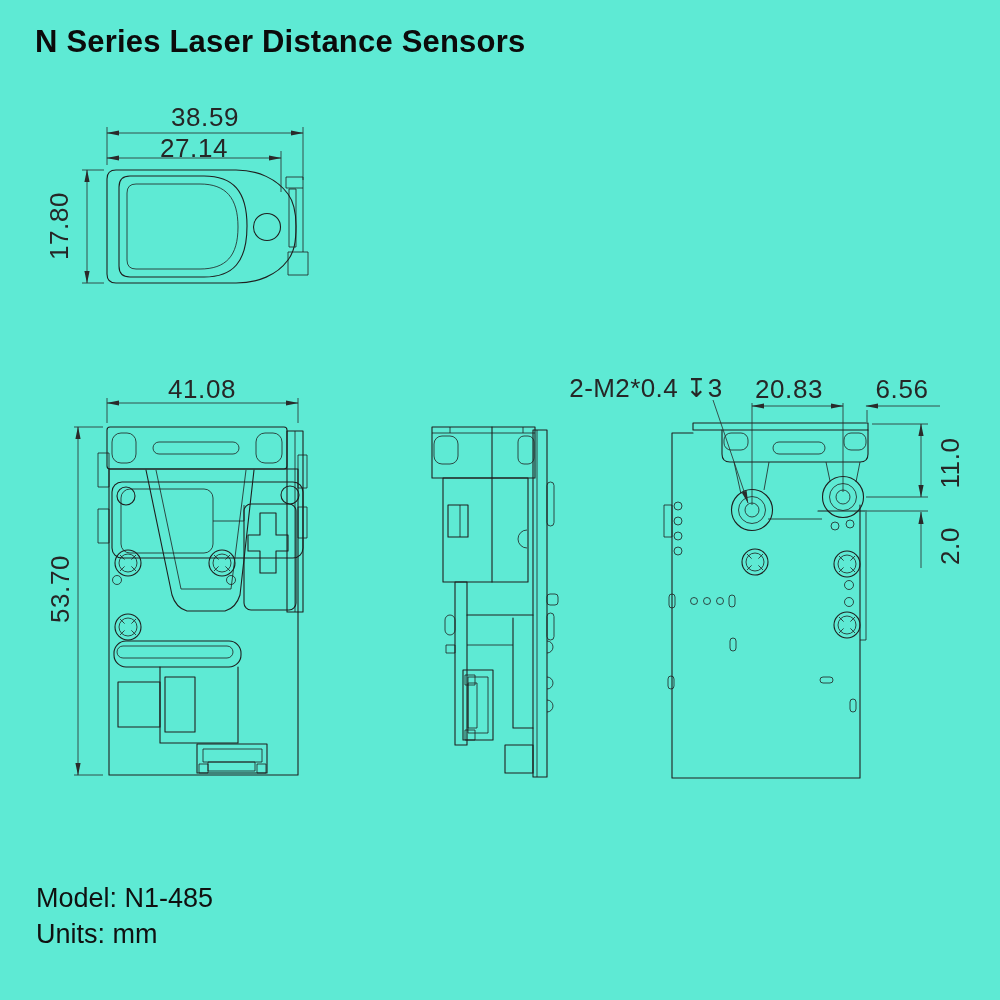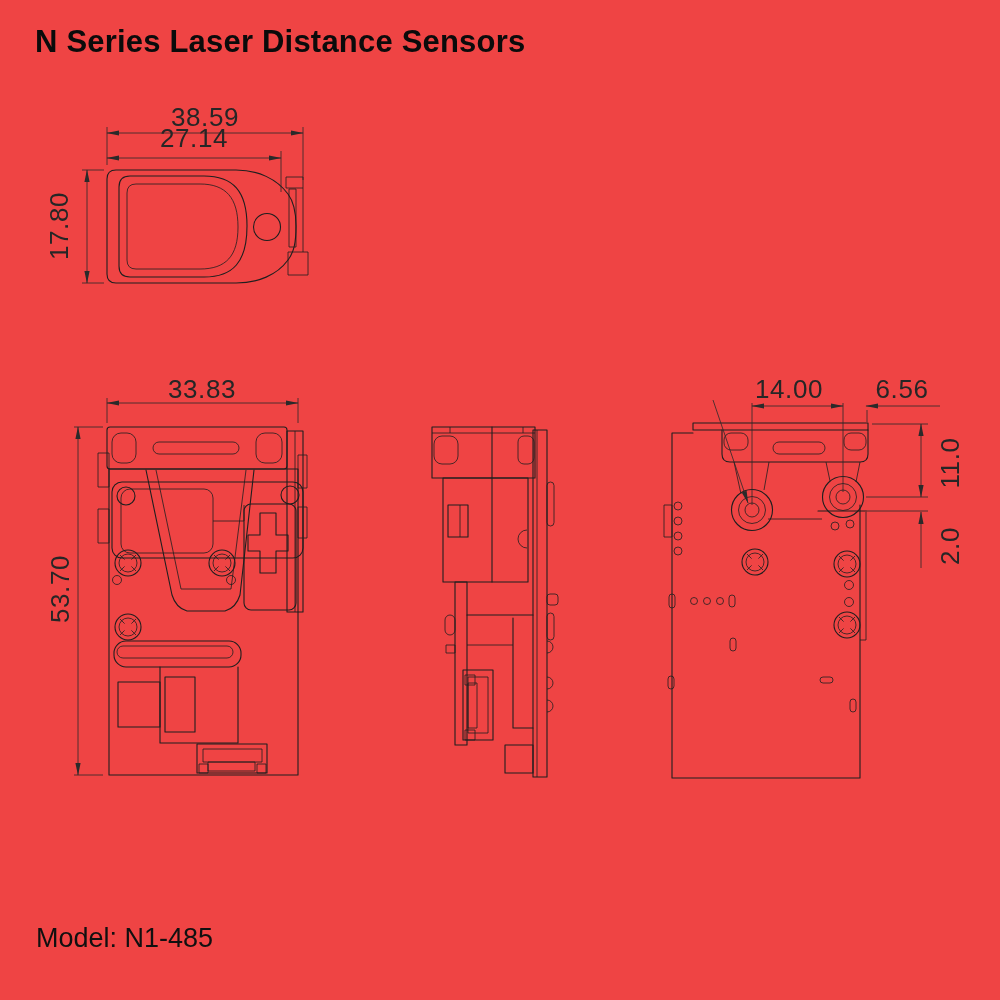--- a/index.html
+++ b/index.html
@@ -1,24 +1,24 @@
 <!DOCTYPE html>
 <html><head>
 <meta charset="utf-8">
 <style>
   html,body{margin:0;padding:0;background:#fff;}
-  .canvas{position:relative;width:1000px;height:1000px;background:#ef4444;overflow:hidden;
+  .canvas{position:relative;width:1000px;height:1000px;background:#5eead4;overflow:hidden;
           font-family:"Liberation Sans","DejaVu Sans",sans-serif;color:#161616;}
   .title{position:absolute;left:35px;top:24px;font-size:31px;font-weight:bold;letter-spacing:.2px;color:#0b0b0b;white-space:nowrap;}
   .drawing{position:absolute;left:0;top:0;}
   .dim-label{position:absolute;font-size:26px;font-weight:400;letter-spacing:.6px;color:#262626;
              transform:translate(-50%,-50%);white-space:nowrap;}
   .dim-label.rot{transform:translate(-50%,-50%) rotate(-90deg);}
   .note-label{position:absolute;font-size:26px;letter-spacing:.4px;color:#262626;transform:translate(-50%,-50%);white-space:nowrap;}
-  .footer{position:absolute;left:36px;top:880px;font-size:27px;line-height:36px;color:#101010;margin-top:40px;}
+  .footer{position:absolute;left:36px;top:880px;font-size:27px;line-height:36px;color:#101010;}
   svg .ln{stroke:#1f1f1f;stroke-width:1.1;fill:none;stroke-linejoin:round;stroke-linecap:round;}
   svg .fn{stroke:#1f1f1f;stroke-width:.8;fill:none;stroke-linejoin:round;}
   svg .dim{stroke:#2a2a2a;stroke-width:.8;fill:none;}
 </style>
 </head>
 <body>
 
 <div class="canvas">
 
   <div class="title">N Series Laser Distance Sensors</div>
@@ -236,28 +236,30 @@
       </g>
 
       <g>
         <line class="dim" x1="866" y1="511" x2="928" y2="511"></line>
         <line class="dim" x1="921" y1="568" x2="921" y2="512" marker-end="url(#arr)"></line>
       </g>
     </g>
   </svg>
 
   <div class="dim-label" style="left:205px;top:117px">38.59</div>
-  <div class="dim-label" style="left:194px;top:138px">27.14</div>
+  <div class="dim-label" style="left:194px;top:148px">27.14</div>
   <div class="dim-label rot" style="left:59px;top:226px">17.80</div>
 
-  <div class="dim-label" style="left:202px;top:389px">33.83</div>
+  <div class="dim-label" style="left:202px;top:389px">41.08</div>
   <div class="dim-label rot" style="left:60px;top:589px">53.70</div>
 
-  <div class="dim-label" style="left:789px;top:389px">14.00</div>
+  <div class="note-label" style="left:646px;top:388px">2-M2*0.4 ↧3</div>
+  <div class="dim-label" style="left:789px;top:389px">20.83</div>
   <div class="dim-label" style="left:902px;top:389px">6.56</div>
   <div class="dim-label rot" style="left:950px;top:463px">11.0</div>
   <div class="dim-label rot" style="left:950px;top:546px">2.0</div>
 
   <div class="footer">
     <div>Model: N1-485</div>
+    <div>Units: mm</div>
   </div>
 
 </div>
 
 </body></html>

